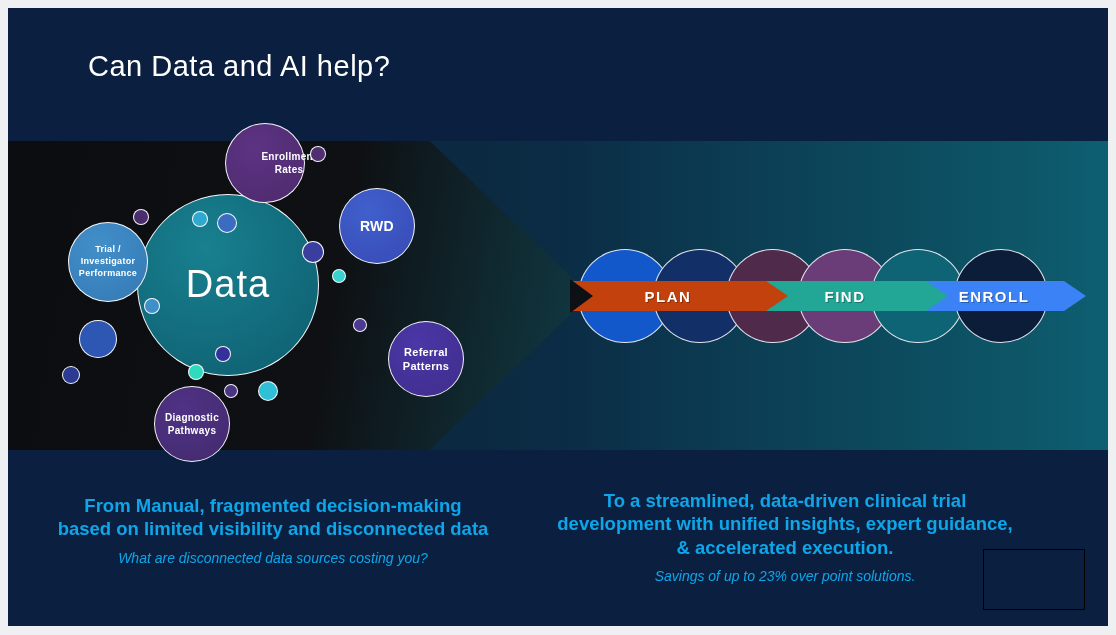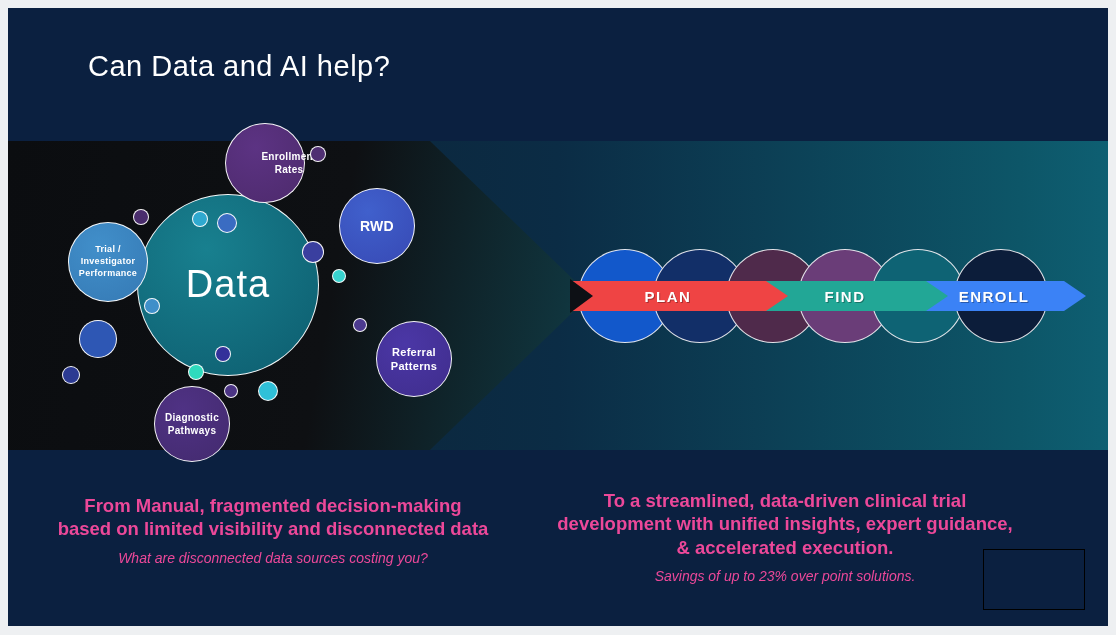--- a/index.html
+++ b/index.html
@@ -57,21 +57,21 @@
   .step span{
     color:#fff;font-weight:700;font-size:15px;letter-spacing:1.5px;
     text-shadow:1px 1px 0 rgba(0,0,0,.3);
   }
   .arrow-notch{
     position:absolute;left:562px;top:271px;width:23px;height:34px;
     background:#0d1015;z-index:7;
     clip-path:polygon(0 0,100% 50%,0 100%);
   }
   
-  .caption{position:absolute;text-align:center;color:#ec4899;}
+  .caption{position:absolute;text-align:center;color:#0ea5e9;}
   .caption .bold-line{font-weight:700;font-size:18.5px;line-height:1.26;white-space:nowrap;}
   .caption .italic-line{font-style:italic;font-size:14px;margin-top:9px;}
   .caption-left{left:20px;top:486px;width:490px;}
   .caption-right{left:537px;top:481px;width:480px;}
   .placeholder-box{
     position:absolute;left:975px;top:541px;width:102px;height:61px;
     border:1px solid #000;box-sizing:border-box;
   }
 </style>
 </head>
@@ -92,21 +92,21 @@
 Rates</span>
       </div>
       <div class="bubble" style="left: 331px; top: 180px; height: 76px; width: 76px; background: radial-gradient(circle at 38% 30%, rgb(64, 96, 204), rgb(55, 73, 180));">
         <span style="font-size: 14px;">RWD</span>
       </div>
       <div class="bubble" style="left: 60px; top: 214px; height: 80px; width: 80px; background: radial-gradient(circle at 38% 30%, rgb(65, 143, 202), rgb(53, 121, 180)); text-align: center;">
         <span style="font-size: 9px;">Trial /
 Investigator
 Performance</span>
       </div>
-      <div class="bubble" style="left: 368px; top: 313px; height: 76px; width: 76px; background: radial-gradient(circle at 38% 30%, rgb(75, 55, 166), rgb(63, 45, 140));">
+      <div class="bubble" style="left: 380px; top: 313px; height: 76px; width: 76px; background: radial-gradient(circle at 38% 30%, rgb(75, 55, 166), rgb(63, 45, 140));">
         <span style="font-size: 11px;">Referral
 Patterns</span>
       </div>
       <div class="bubble" style="left: 146px; top: 378px; height: 76px; width: 76px; background: radial-gradient(circle at 38% 30%, rgb(79, 50, 132), rgb(67, 42, 110));">
         <span style="font-size: 10px;">Diagnostic
 Pathways</span>
       </div>
       <div class="bubble" style="left: 71px; top: 312px; height: 38px; width: 38px; background: rgb(46, 87, 180);"></div>
       <div class="bubble" style="left: 125px; top: 201px; height: 16px; width: 16px; background: rgb(74, 45, 109);"></div>
       <div class="bubble" style="left: 184px; top: 203px; height: 16px; width: 16px; background: rgb(47, 169, 207);"></div>
@@ -125,21 +125,21 @@
 
   <div id="flow-circles">
       <div class="flow-circle" style="left: 570px; background: rgb(18, 88, 203);"></div>
       <div class="flow-circle" style="left: 645px; background: rgb(18, 47, 104);"></div>
       <div class="flow-circle" style="left: 718px; background: rgb(79, 42, 75);"></div>
       <div class="flow-circle" style="left: 790px; background: rgb(106, 61, 120);"></div>
       <div class="flow-circle" style="left: 863px; background: rgb(14, 99, 116);"></div>
       <div class="flow-circle" style="left: 946px; background: rgb(12, 29, 58);"></div>
     </div>
   <div id="flow-steps">
-      <div class="step" style="left: 562px; width: 218px; background: #ef4444; z-index: 6;">
+      <div class="step" style="left: 562px; width: 218px; background: #c2410c; z-index: 6;">
         <span>PLAN</span>
       </div>
       <div class="step" style="left: 756px; width: 184px; background: rgb(34, 167, 150); z-index: 5;">
         <span>FIND</span>
       </div>
       <div class="step" style="left: 916px; width: 162px; background: #3b82f6; z-index: 4;">
         <span>ENROLL</span>
       </div>
     </div>
   <div class="arrow-notch"></div>

